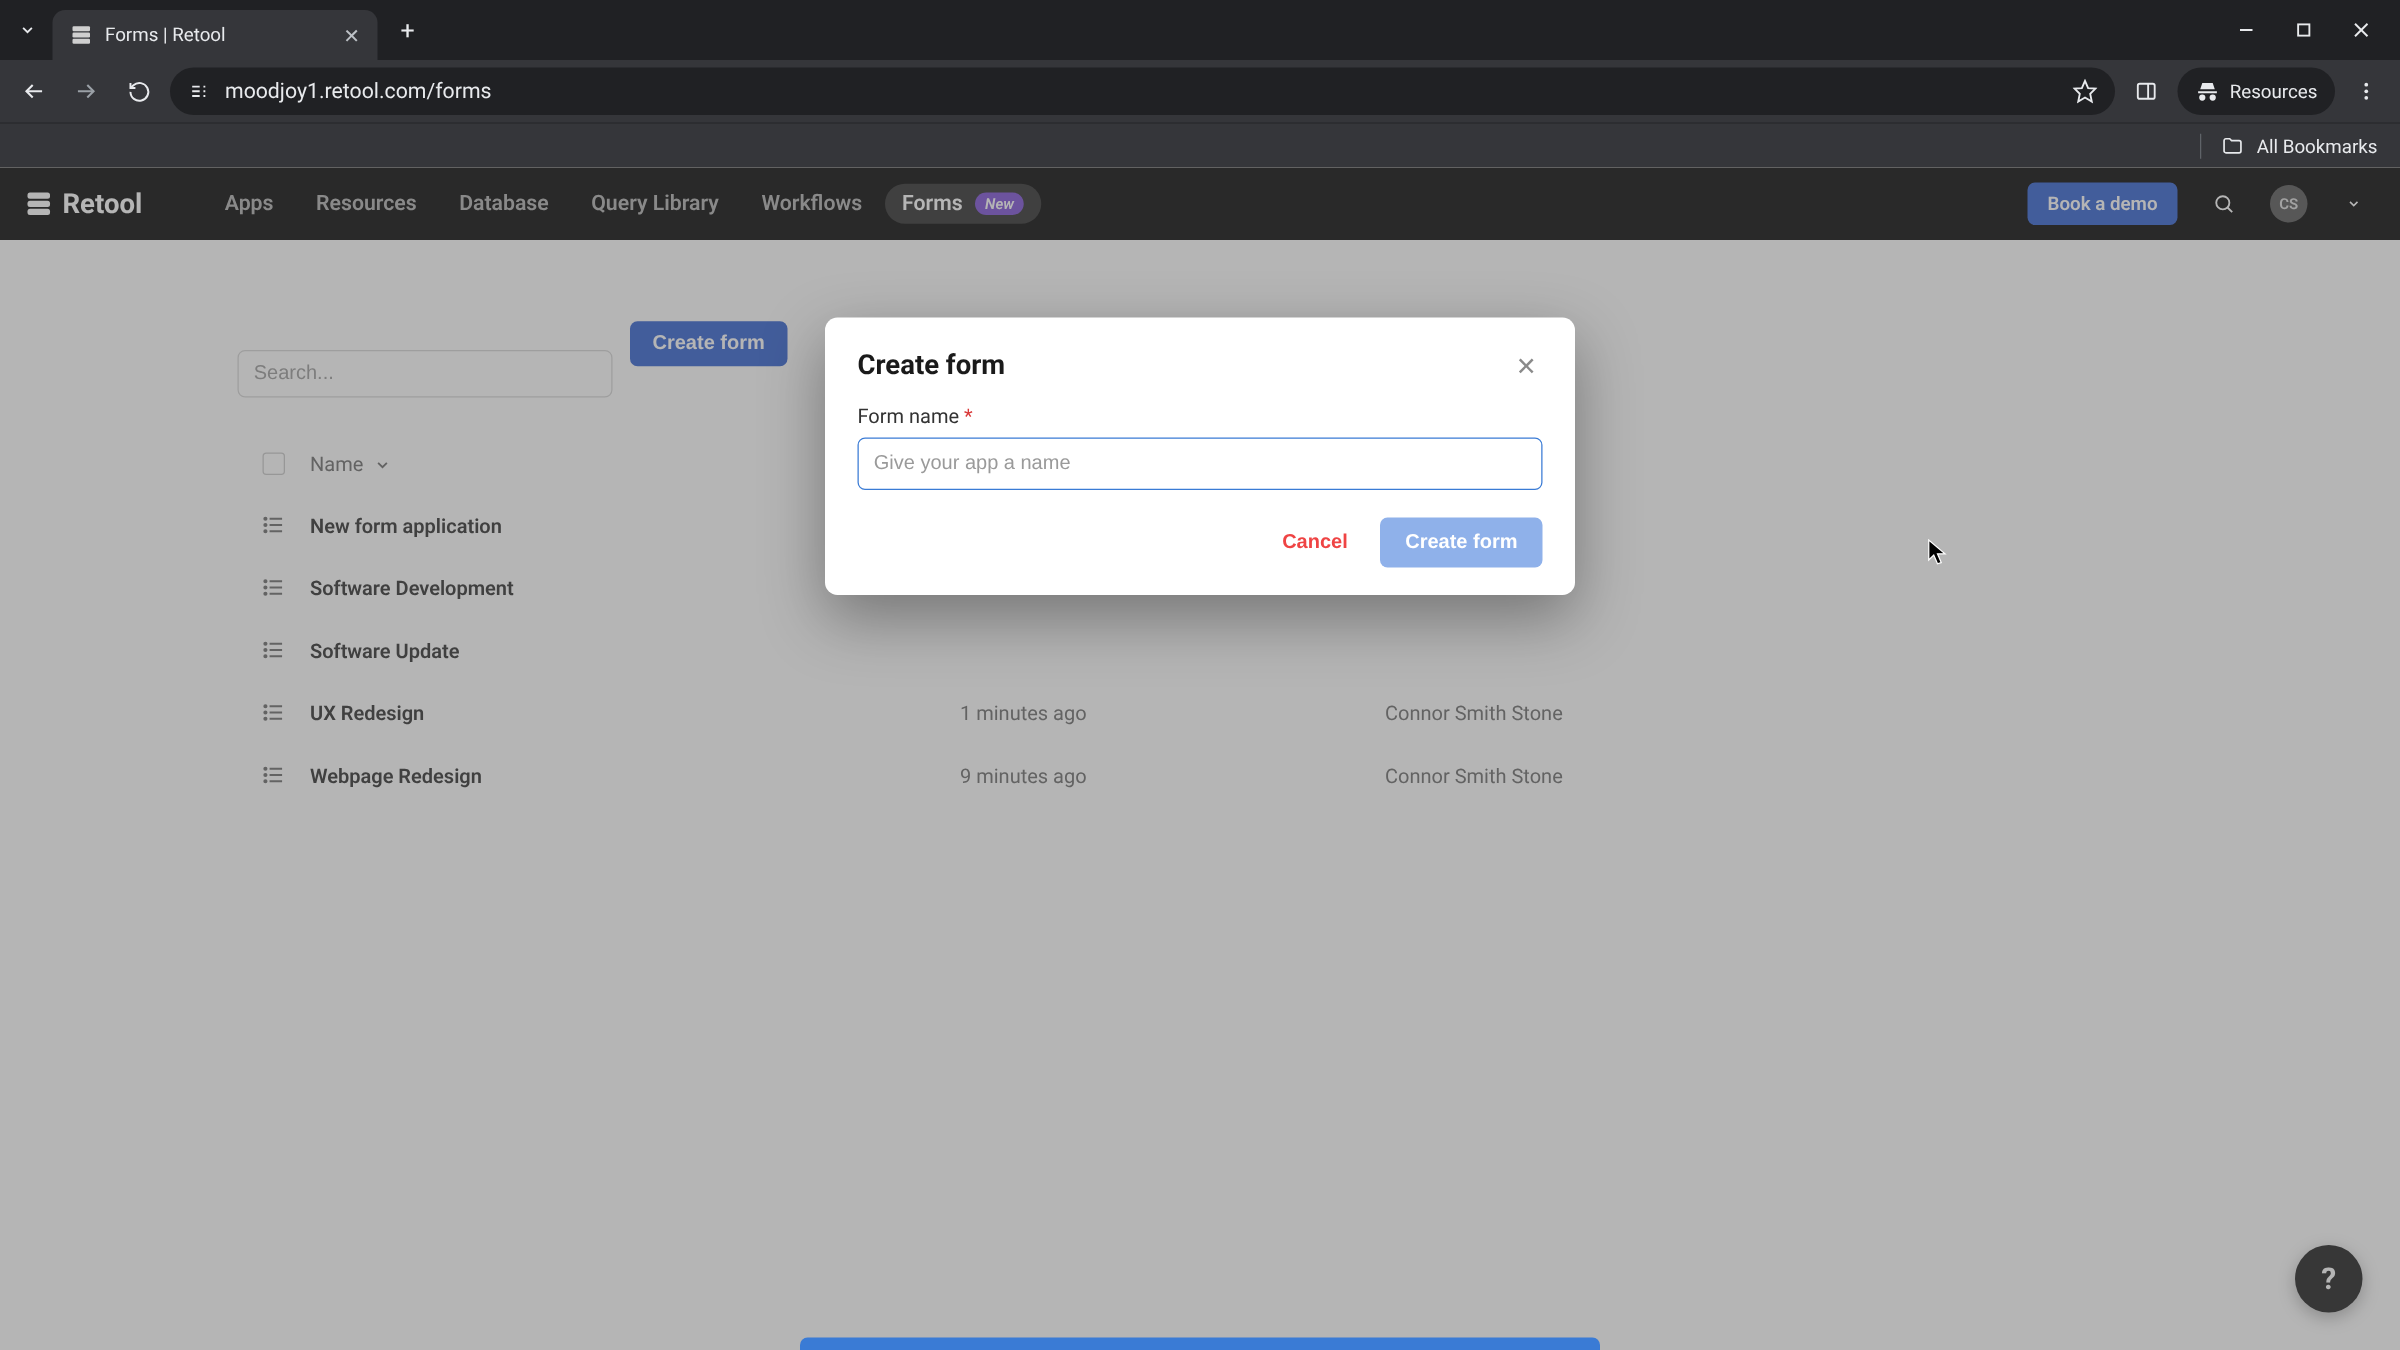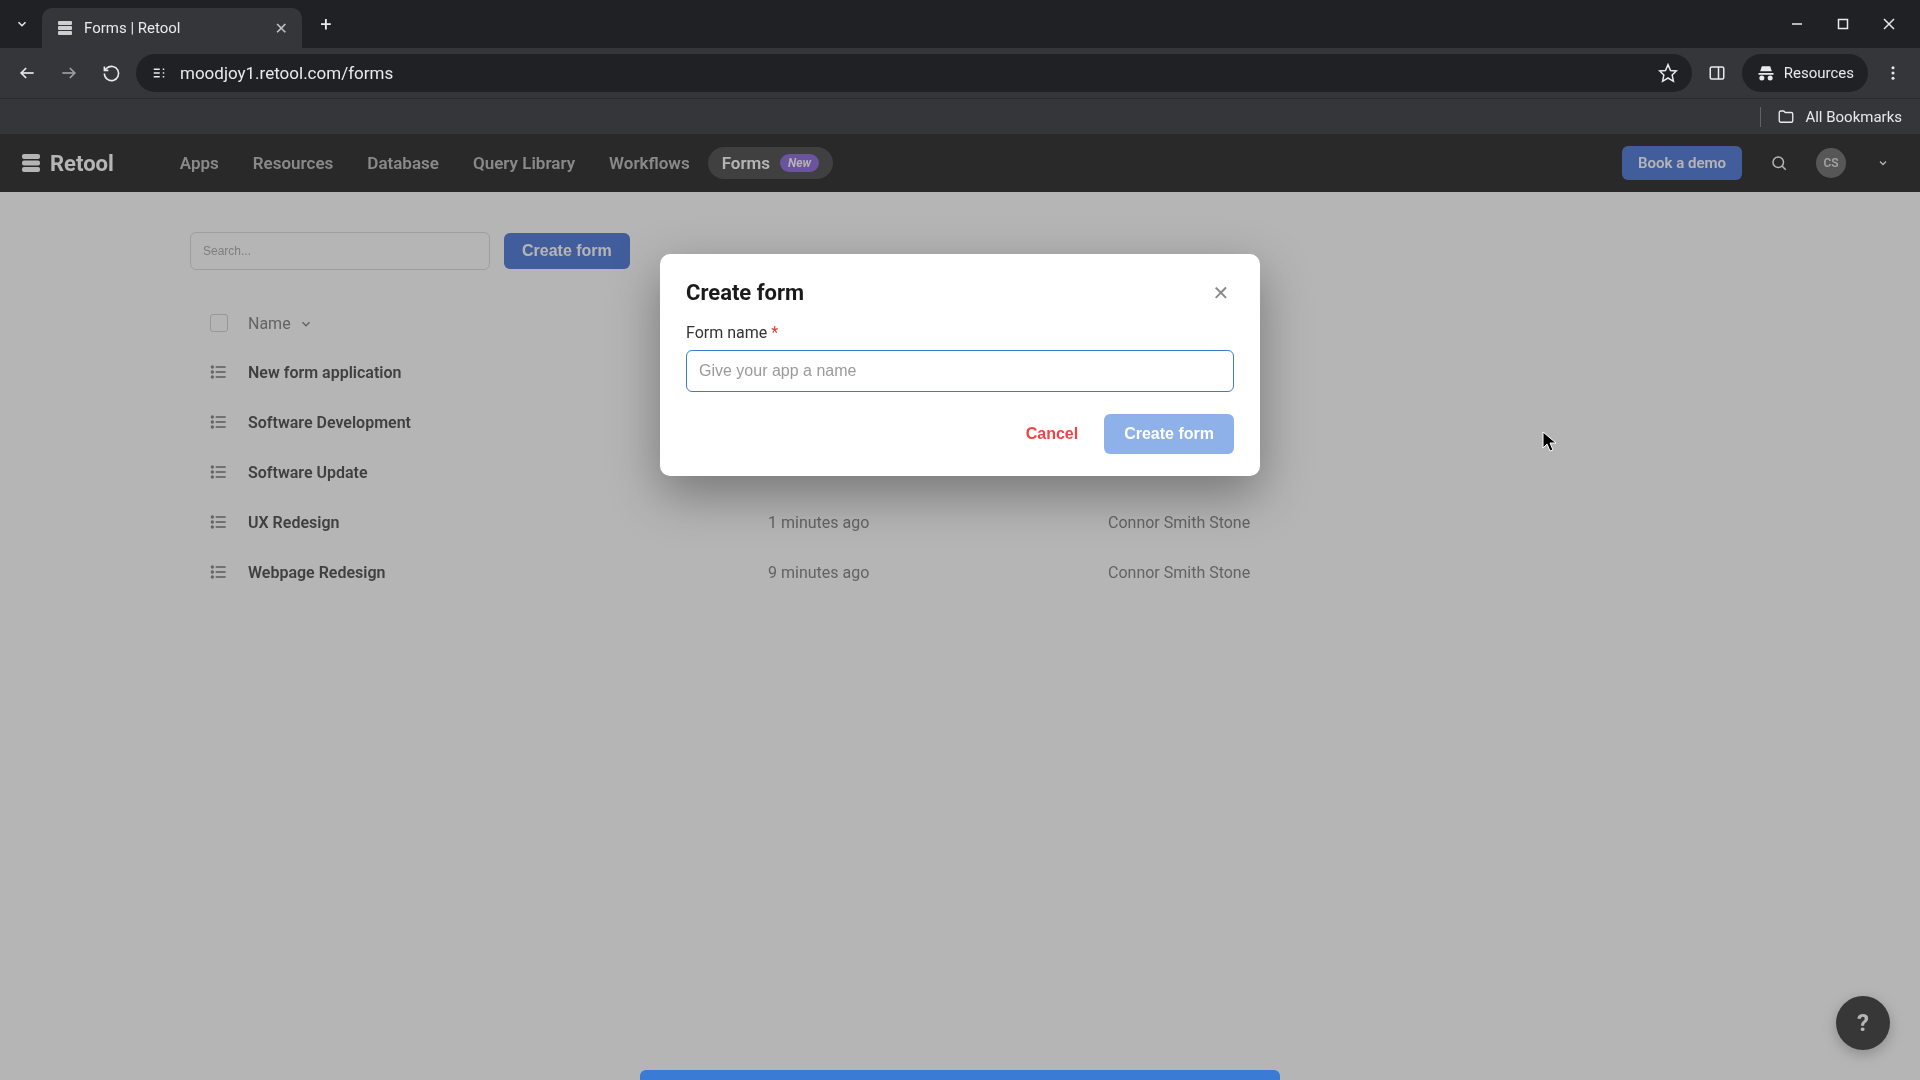--- a/index.html
+++ b/index.html
@@ -44,21 +44,21 @@
   .new-badge { background: #7b4dd6; color: #fff; font-size: 12px; font-weight: 600; padding: 2px 8px; border-radius: 999px; font-style: italic; }
   .hdr-spacer { flex: 1; }
   .demo-btn { background: #2f5fd0; color: #fff; font-size: 15px; font-weight: 600; padding: 8px 16px; border-radius: 6px; }
   .hdr-icon { width: 34px; height: 34px; display: flex; align-items: center; justify-content: center; color: #fff; }
   .avatar { width: 30px; height: 30px; border-radius: 50%; background: #555; color: #ddd; font-size: 12px; display: flex; align-items: center; justify-content: center; font-weight: 600; }
 
   
   .main { flex: 1; padding: 40px 190px 0; position: relative; }
   .page-head { display: flex; align-items: center; margin-bottom: 30px; }
   .page-title { font-size: 34px; font-weight: 700; color: #1a1a1a; flex: 1; }
-  .search-box { width: 300px; height: 38px; border: 1px solid #d6d6d6; border-radius: 6px; padding: 0 12px; font-size: 12px; color: #333; }
+  .search-box { width: 300px; height: 38px; border: 1px solid #d6d6d6; border-radius: 6px; padding: 0 12px; font-size: 16px; color: #333; margin-top: 48px; }
   .search-box::placeholder { color: #9a9a9a; }
   .create-btn { margin-left: 14px; background: #2f5fd0; color: #fff; font-size: 16px; font-weight: 600; padding: 9px 18px; border: none; border-radius: 6px; }
 
   .tbl-head { display: flex; padding: 14px 0; color: #6a6a6a; font-size: 16px; }
   .col-check { width: 58px; display: flex; justify-content: center; }
   .col-name { flex: 0 0 520px; display: flex; align-items: center; gap: 8px; }
   .col-time { flex: 0 0 340px; }
   .col-owner { flex: 1; }
   .checkbox { width: 18px; height: 18px; border: 1.5px solid #c8c8c8; border-radius: 3px; }
 

